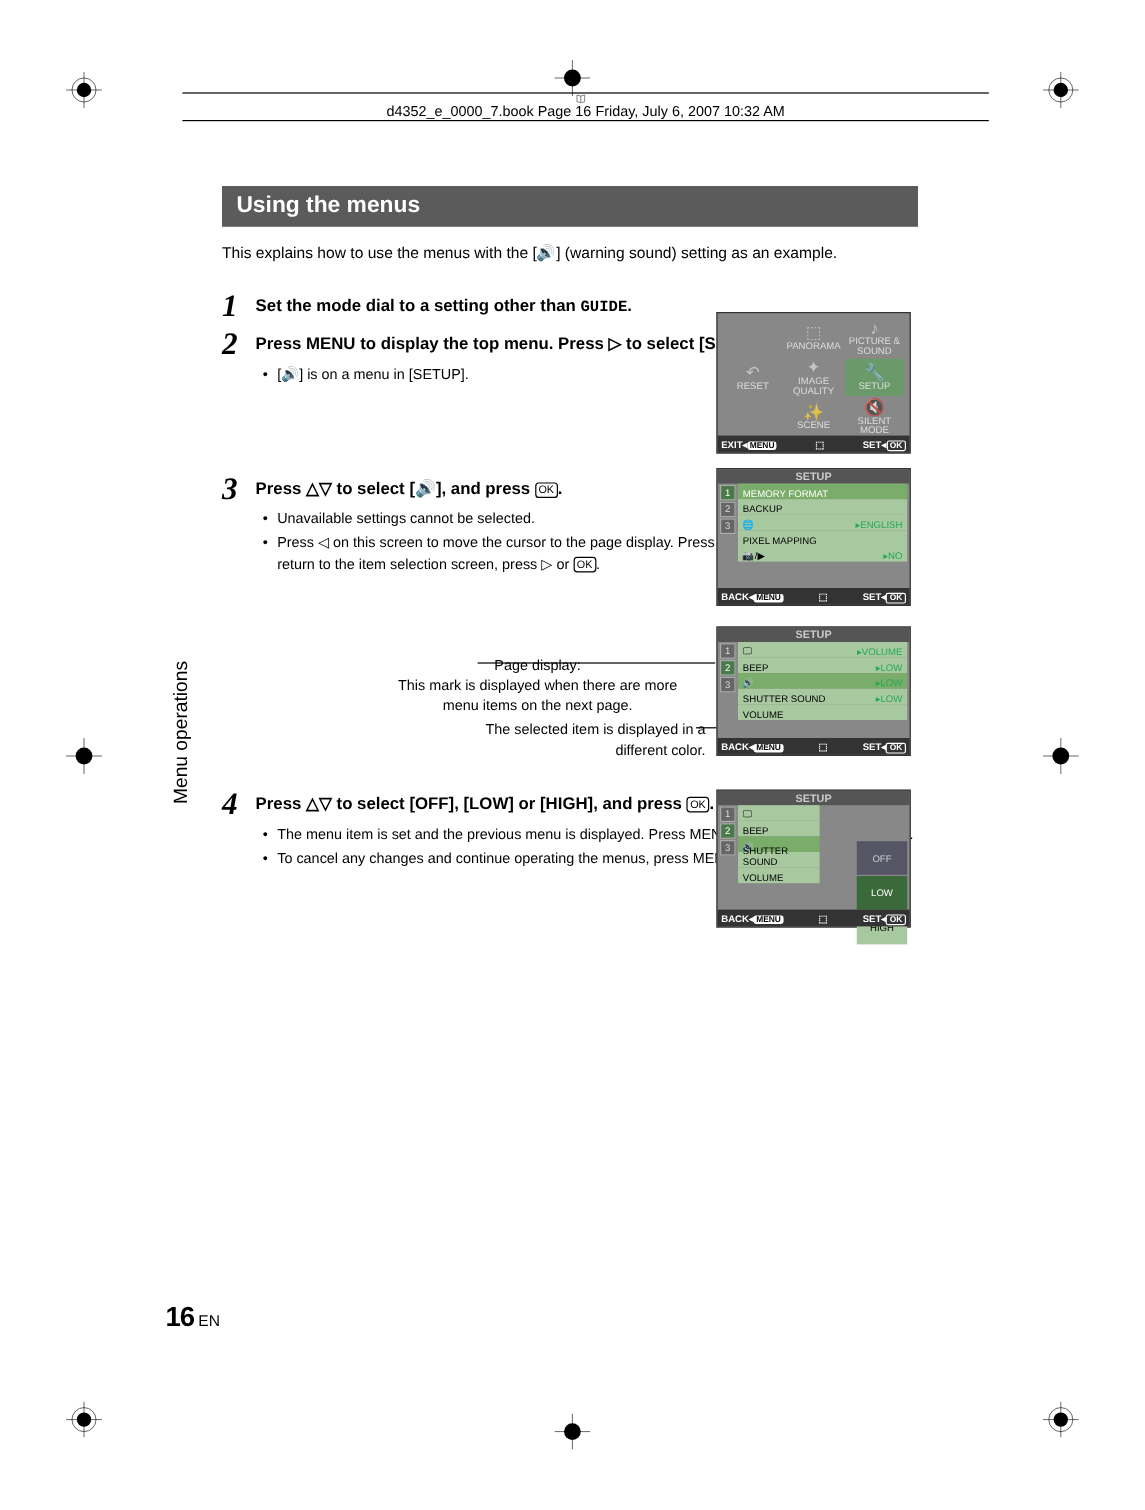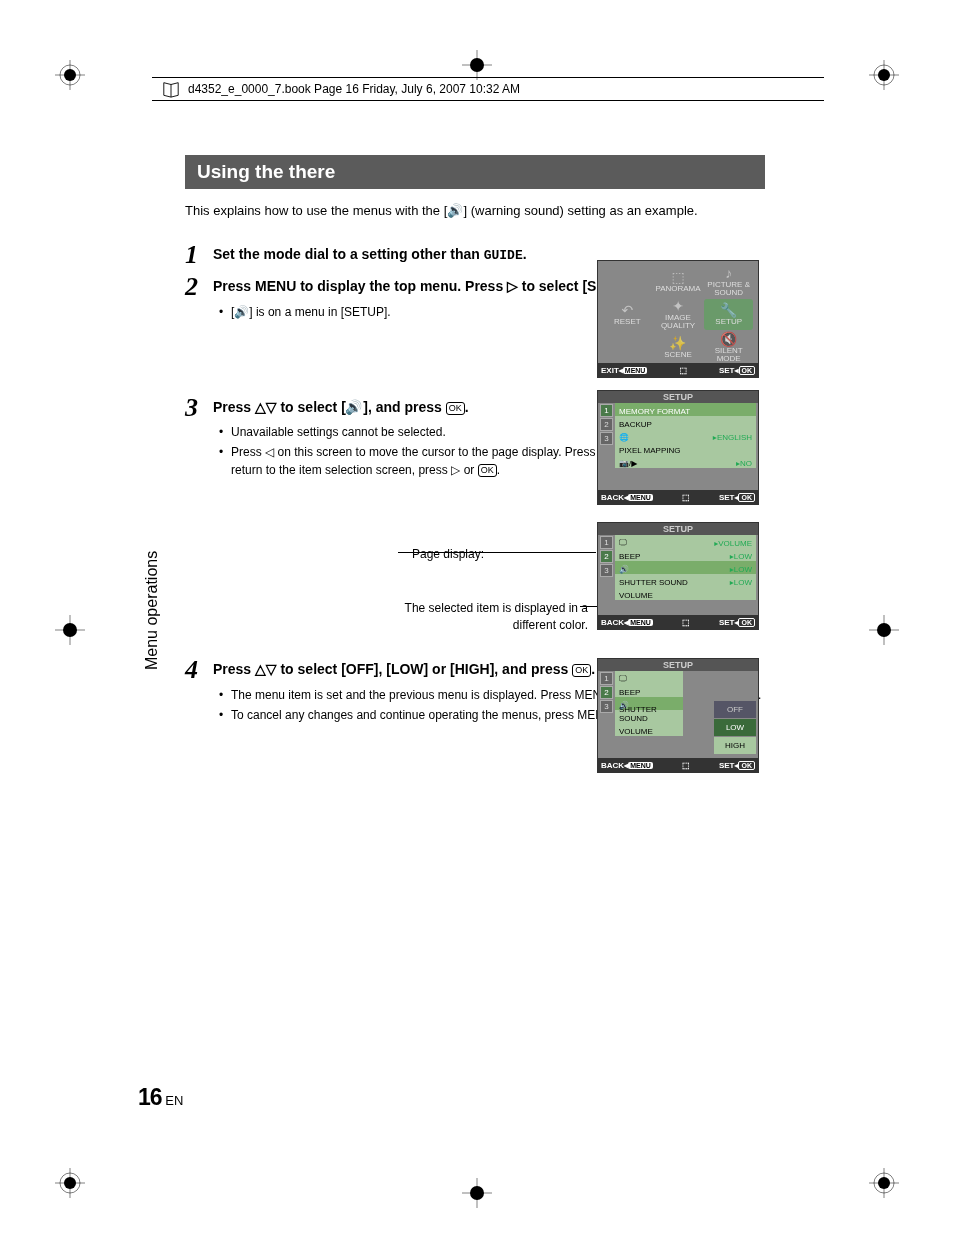--- a/index.html
+++ b/index.html
@@ -9,21 +9,21 @@
   .crop-mark svg { width: 100%; height: 100%; }
   .crop-tl { top: 60px; left: 55px; }
   .crop-tr { top: 60px; right: 55px; }
   .crop-bl { bottom: 60px; left: 55px; }
   .crop-br { bottom: 60px; right: 55px; }
   .crop-ml { top: 615px; left: 55px; }
   .crop-mr { top: 615px; right: 55px; }
   .crop-mt { top: 50px; left: 462px; }
   .crop-mb { bottom: 50px; left: 462px; }
 
-  .header-line { position: absolute; top: 77px; left: 152px; right: 130px; height: 24px; border-top: 1px solid #000; border-bottom: 1px solid #000; display: flex; align-items: center; padding: 0 10px; font-size: 12px; }
+  .header-line { position: absolute; top: 77px; left: 152px; right: 130px; height: 24px; border-top: 1px solid #000; border-bottom: 1px solid #000; display: flex; align-items: center; padding: 0 10px; font-size: 12px; flex-direction: column; }
   .header-icon { width: 18px; height: 18px; margin-right: 8px; }
 
   .content { position: absolute; top: 155px; left: 185px; width: 580px; }
   
   .section-header { background: #5b5b5b; color: #fff; font-size: 19px; font-weight: bold; padding: 6px 12px; margin-bottom: 14px; }
   .intro { font-size: 13px; margin-bottom: 24px; }
   
   .step { display: flex; margin-bottom: 6px; }
   .step-num { font-family: Georgia, serif; font-style: italic; font-weight: bold; font-size: 26px; width: 28px; flex-shrink: 0; line-height: 1; }
   .step-body { flex: 1; padding-top: 3px; }
@@ -59,21 +59,21 @@
   .s-bar { position: absolute; bottom: 0; left: 0; right: 0; height: 14px; background: #333; color: #fff; display: flex; justify-content: space-between; align-items: center; padding: 0 3px; font-size: 8px; font-weight: bold; }
   .s-bar .m { background: #fff; color: #000; padding: 0 2px; border-radius: 2px; font-size: 7px; }
   .s-bar .ok { border: 1px solid #fff; border-radius: 2px; padding: 0 2px; font-size: 7px; }
 
   .s-title { background: #555; text-align: center; font-size: 9px; font-weight: bold; padding: 1px 0; color: #ccc; }
   .s-tab { width: 13px; height: 13px; border: 1px solid #aaa; margin: 1px 2px; display: flex; align-items: center; justify-content: center; font-size: 8px; background: #666; color: #ddd; }
   .s-tab.sel { background: #4a7a4a; color: #fff; }
   .s-item { flex: 1; background: #a8c8a0; color: #000; height: 13px; display: flex; align-items: flex-end; padding: 0 4px; font-size: 8px; margin-right: 2px; justify-content: space-between; }
   .s-item.hi { background: #7aad6a; color: #fff; }
   .s-item .ar { color: #2a5; font-weight: normal; }
-  .s-opt { background: #a8c8a0; color: #000; height: 17px; display: flex; align-items: center; justify-content: center; font-size: 8px; width: 42px; margin-left: auto; margin-right: 2px; margin-bottom: 1px; }
+  .s-opt { background: #a8c8a0; color: #000; height: 28px; display: flex; align-items: center; justify-content: center; font-size: 8px; width: 42px; margin-left: auto; margin-right: 2px; margin-bottom: 1px; }
   .s-opt.dark { background: #556; color: #ccc; }
   .s-opt.sel { background: #3a6a3a; color: #fff; }
 </style>
 </head>
 <body>
 
 <div class="crop-mark crop-tl"><svg viewBox="0 0 30 30">
       <circle cx="15" cy="15" r="10" fill="none" stroke="#000" stroke-width="0.5"></circle>
       <line x1="0" y1="15" x2="30" y2="15" stroke="#000" stroke-width="0.5"></line>
       <line x1="15" y1="0" x2="15" y2="30" stroke="#000" stroke-width="0.5"></line>
@@ -119,21 +119,21 @@
     </svg></div>
 
 <div class="header-line">
   <svg class="header-icon" viewBox="0 0 20 20">
       <path d="M2 3 L10 5 L18 3 L18 17 L10 19 L2 17 Z M10 5 L10 19" fill="none" stroke="#000" stroke-width="1"></path>
     </svg>
   <span>d4352_e_0000_7.book  Page 16  Friday, July 6, 2007  10:32 AM</span>
 </div>
 
 <div class="content">
-  <div class="section-header">Using the there</div>
+  <div class="section-header">Using the menus</div>
   <div class="intro">This explains how to use the menus with the [🔊] (warning sound) setting as an example.</div>
 
   <div class="step">
     <div class="step-num">1</div>
     <div class="step-body">
       <div class="step-title"><span>Set the mode dial to a setting other than </span><span class="guide">GUIDE</span><span>.</span></div>
     </div>
   </div>
 
   <div class="step">
@@ -168,20 +168,21 @@
       <ul class="bullets">
         <li><span>The menu item is set and the previous menu is displayed. Press MENU repeatedly to exit the menu.</span></li>
         <li><span>To cancel any changes and continue operating the menus, press MENU without pressing </span><span class="ok-box">OK</span>.</li>
       </ul>
     </div>
   </div>
 </div>
 
 <div class="callout callout1">
   <span>Page display:</span><br>
+  <span>This mark is displayed when there are more menu items on the next page.</span>
 </div>
 <div class="callout-line" style="top:552px; left:398px; width:198px;"></div>
 
 <div class="callout callout2">
   <span>The selected item is displayed in a different color.</span>
 </div>
 <div class="callout-line" style="top:606px; left:580px; width:42px;"></div>
 
 <div class="side-label">Menu operations</div>
 

